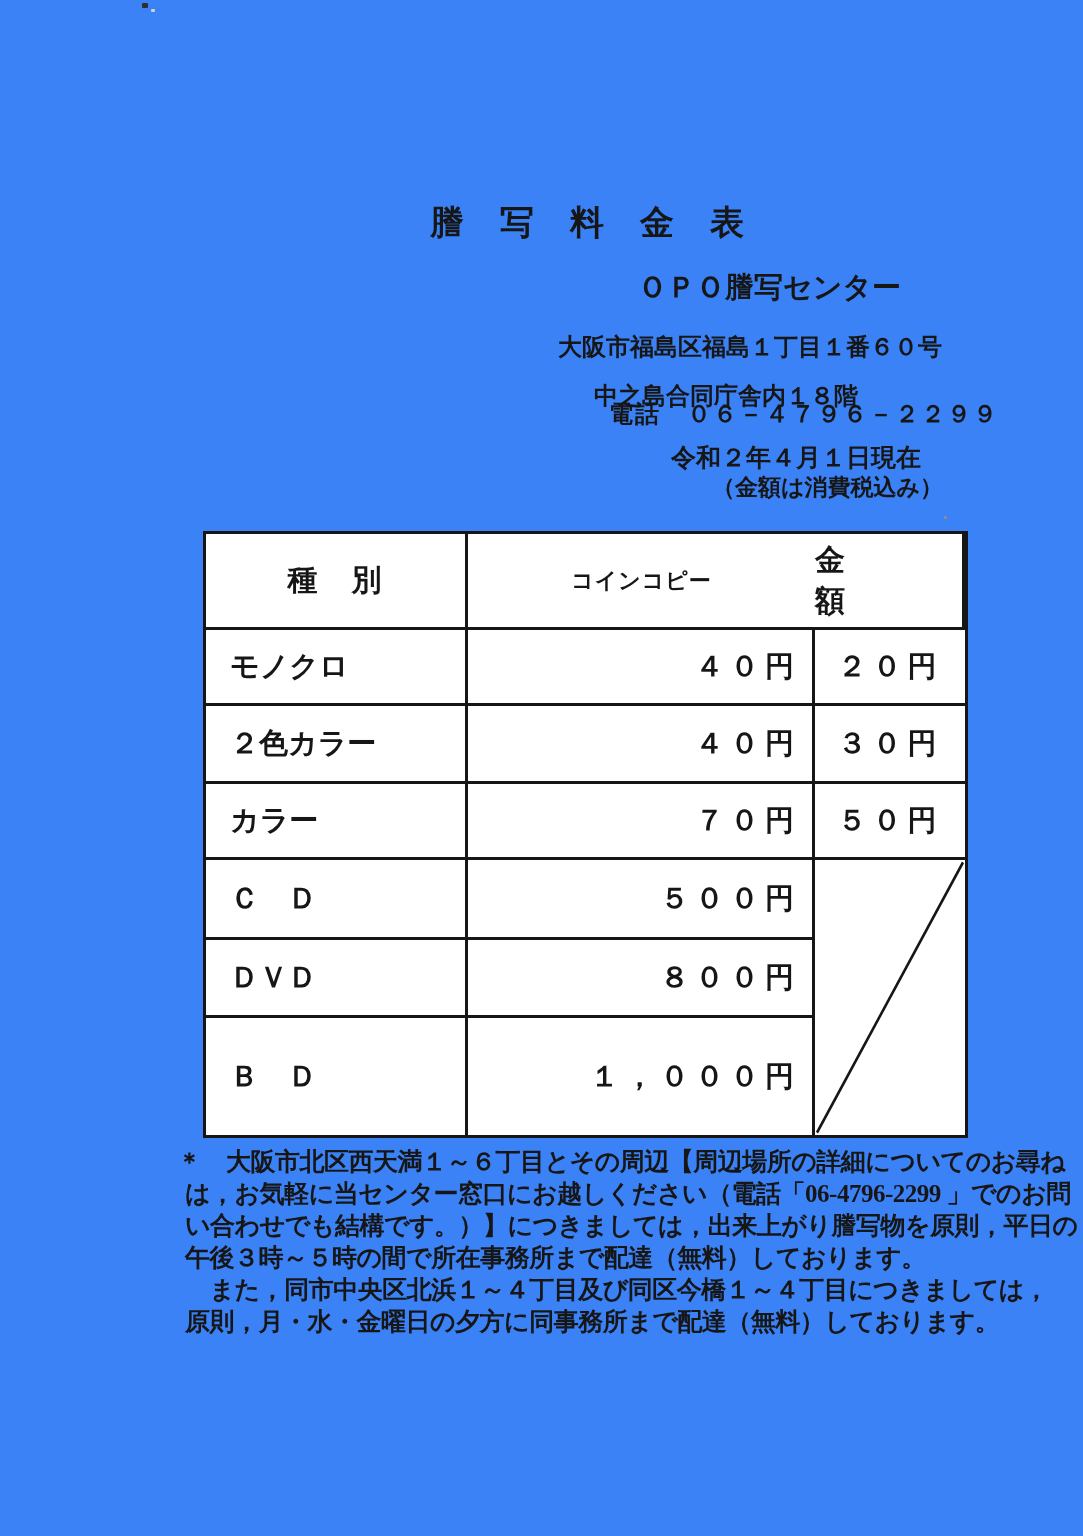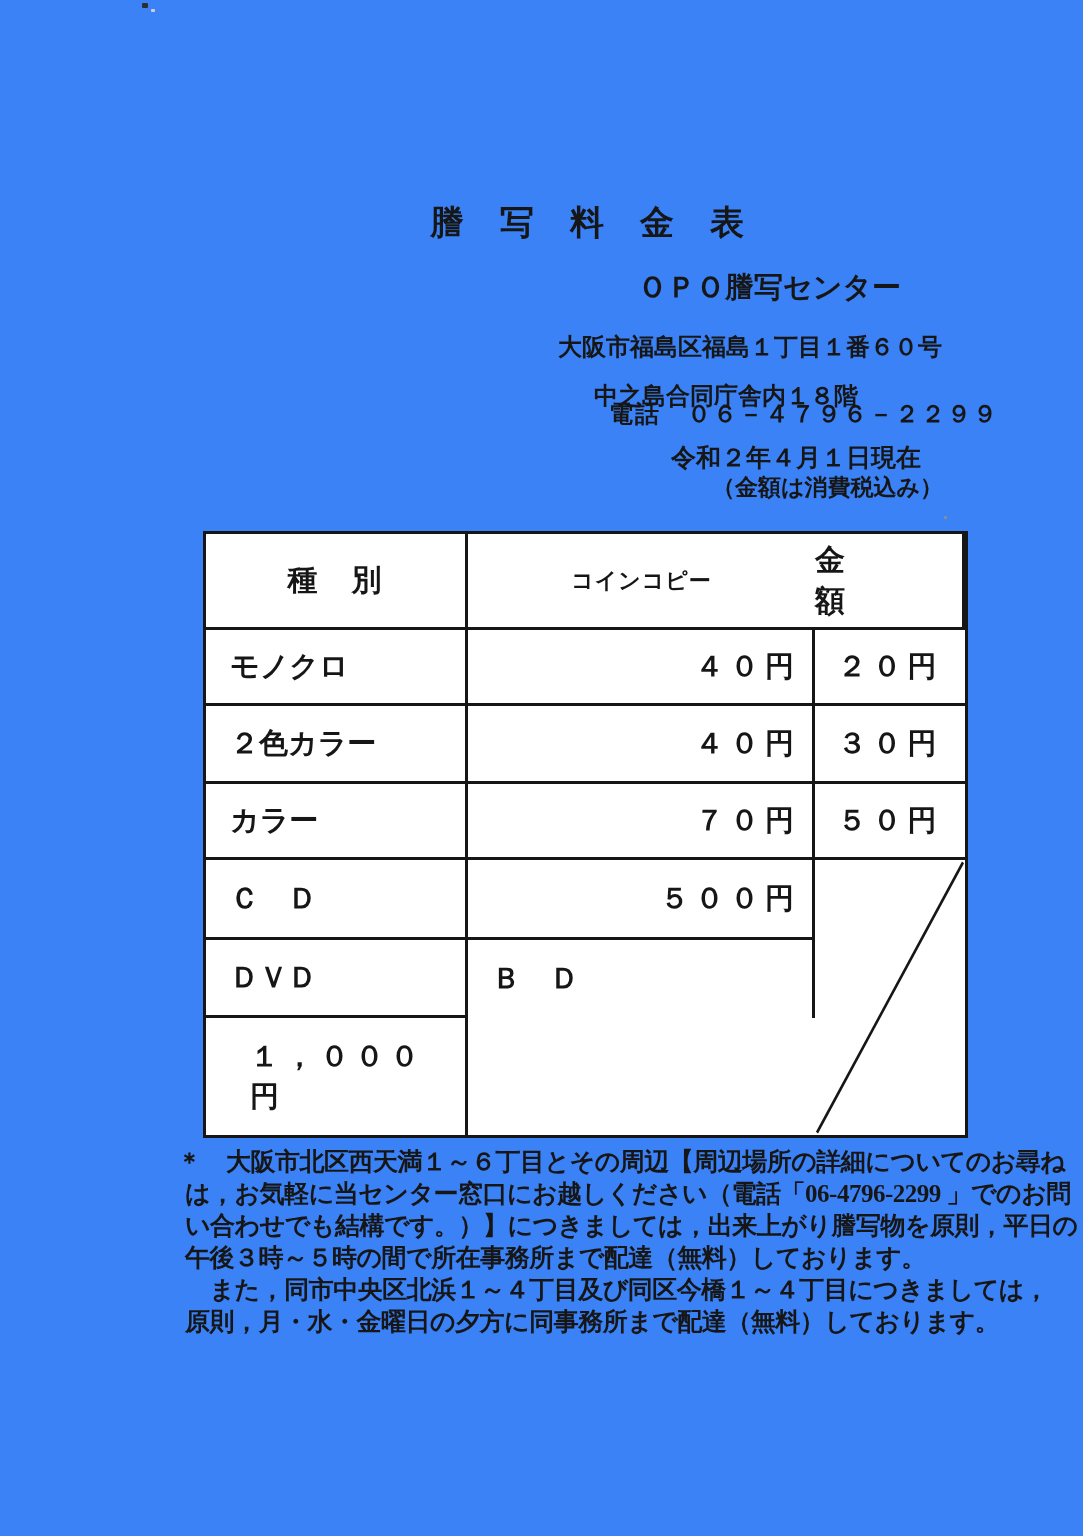--- a/index.html
+++ b/index.html
@@ -112,20 +112,21 @@
     <div class="cell td-coin b-b">３０円</div>
 
     <div class="cell td-type b-r b-b">カラー</div>
     <div class="cell td-price b-r b-b">７０円</div>
     <div class="cell td-coin b-b">５０円</div>
 
     <div class="cell td-type b-r b-b">Ｃ　Ｄ</div>
     <div class="cell td-price b-r b-b">５００円</div>
 
     <div class="cell td-type b-r b-b">ＤＶＤ</div>
+    <div class="cell td-price b-r b-b">８００円</div>
 
     <div class="cell td-type b-r">Ｂ　Ｄ</div>
     <div class="cell td-price b-r">１，０００円</div>
 
     <div class="cell coin-na">
       <svg viewBox="0 0 150 234" preserveAspectRatio="none">
         <line x1="2" y1="232" x2="148" y2="2" stroke="#161616" stroke-width="2.5"></line>
       </svg>
     </div>
   </div>

